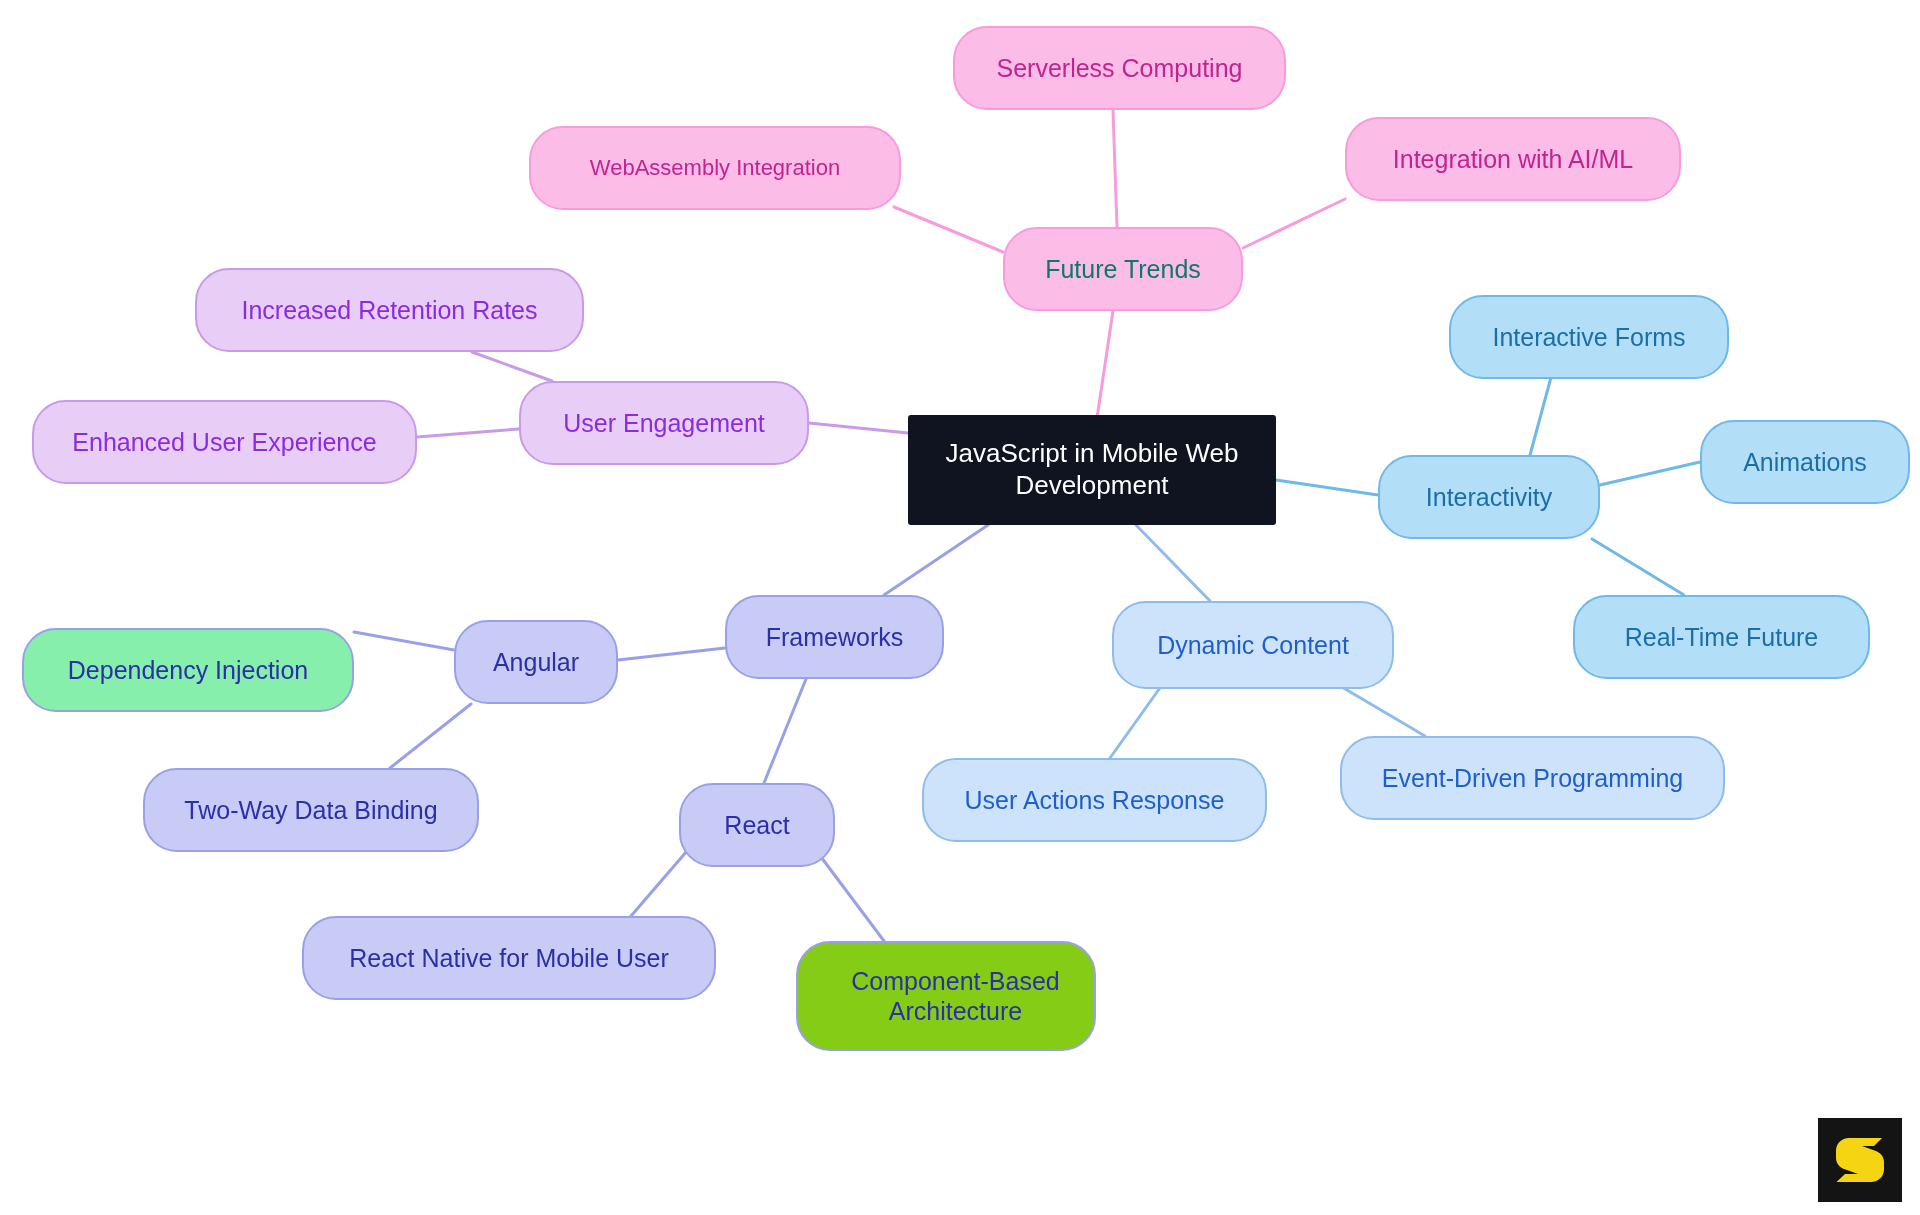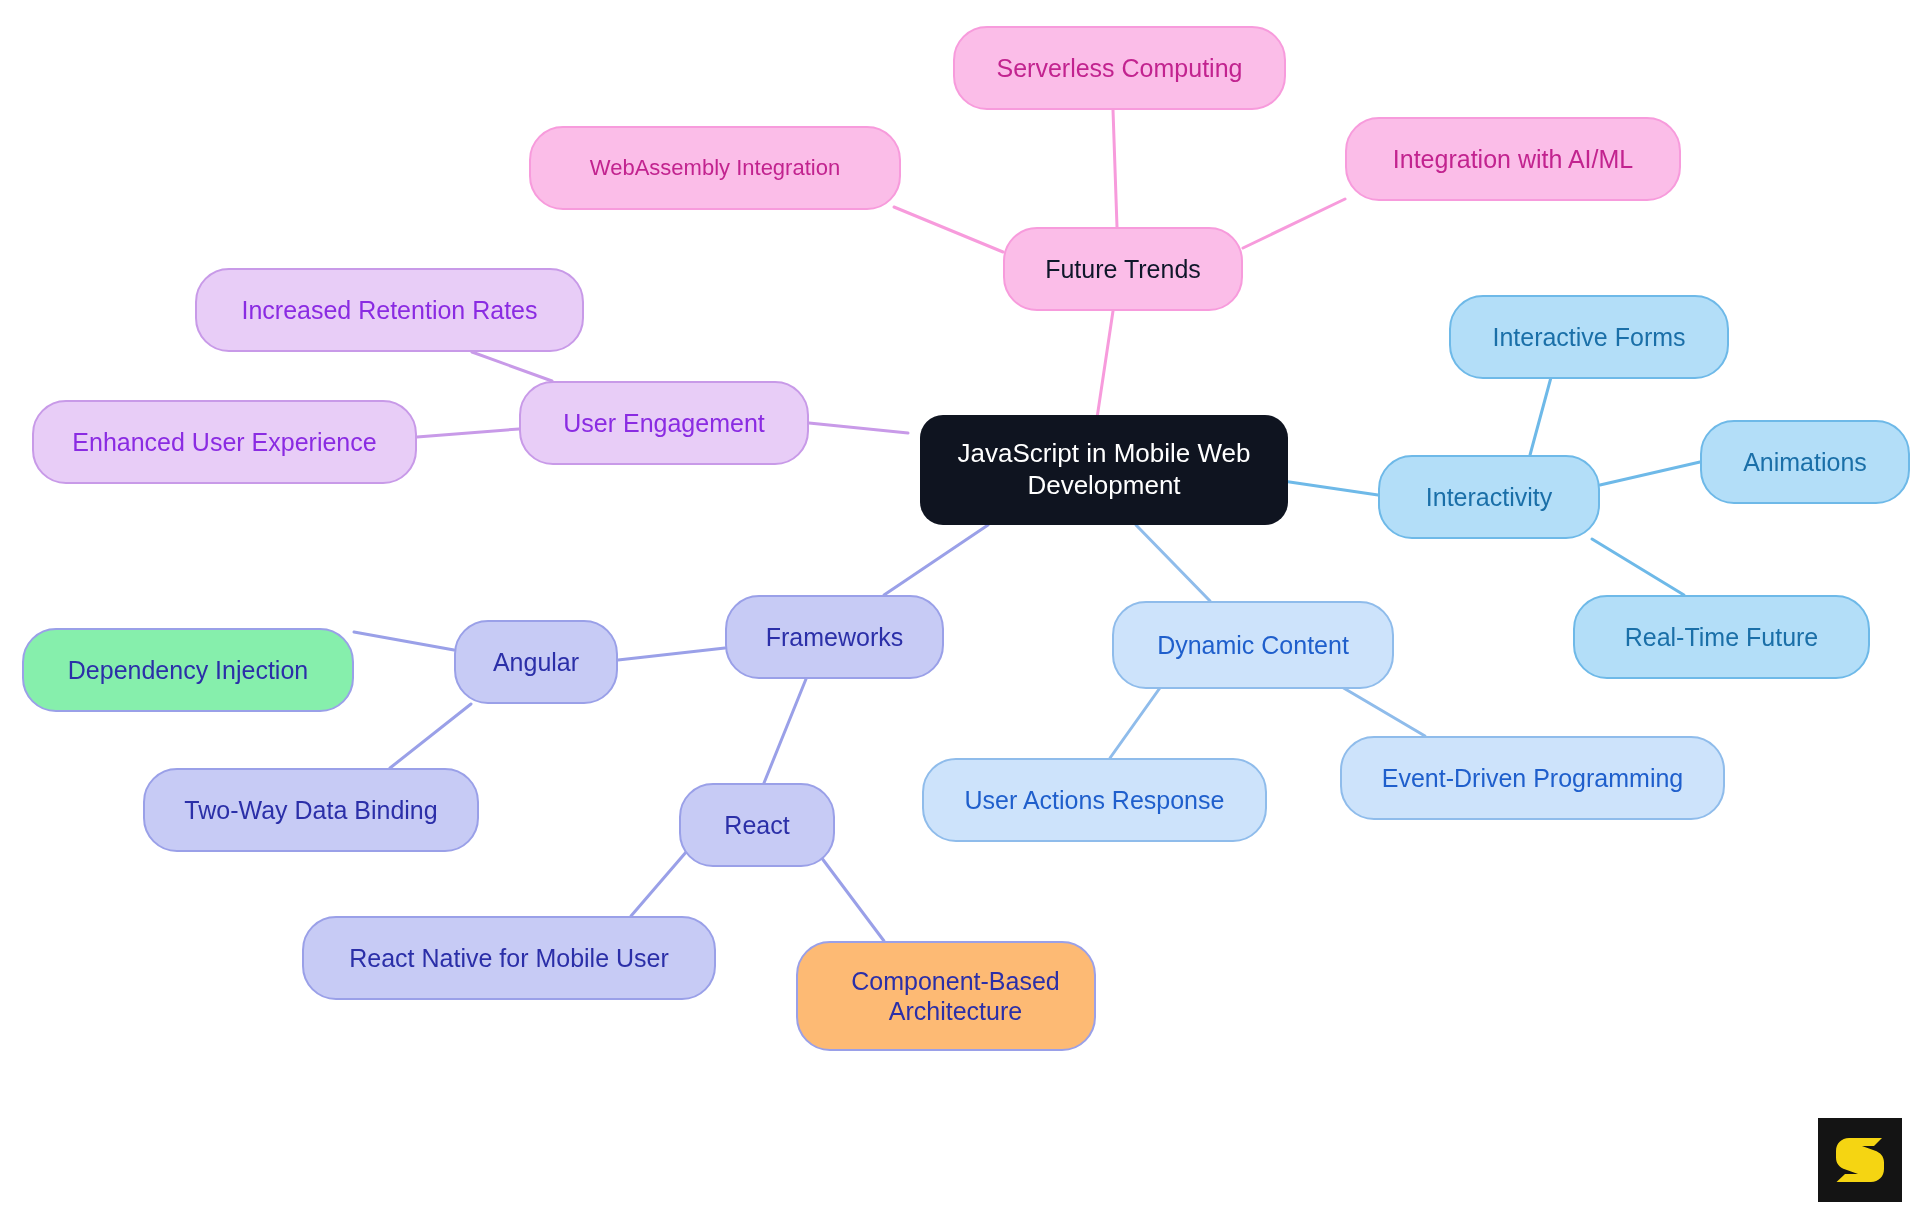--- a/index.html
+++ b/index.html
@@ -38,24 +38,23 @@
     text-align: center;
     border-radius: 34px;
     border-style: solid;
     border-width: 2px;
     line-height: 1.22;
     padding: 4px 14px;
     white-space: pre-line;
     z-index: 5;
   }
   .node.central {
-    border-radius: 23px;
+    border-radius: 3px;
     border-width: 0px;
     z-index: 8;
-    margin-left: 12px;
   }
   .logo-badge {
     position: absolute;
     display: flex;
     align-items: center;
     justify-content: center;
     z-index: 20;
   }
   .logo-badge svg { display: block; }
 </style>
@@ -83,41 +82,41 @@
       <line x1="725" y1="648" x2="618" y2="660" stroke="#9AA0E8" stroke-width="3" stroke-linecap="round"></line>
       <line x1="454" y1="650" x2="354" y2="632" stroke="#9AA0E8" stroke-width="3" stroke-linecap="round"></line>
       <line x1="471" y1="704" x2="390" y2="768" stroke="#9AA0E8" stroke-width="3" stroke-linecap="round"></line>
       <line x1="806" y1="679" x2="764" y2="783" stroke="#9AA0E8" stroke-width="3" stroke-linecap="round"></line>
       <line x1="687" y1="851" x2="631" y2="916" stroke="#9AA0E8" stroke-width="3" stroke-linecap="round"></line>
       <line x1="818" y1="853" x2="884" y2="941" stroke="#9AA0E8" stroke-width="3" stroke-linecap="round"></line>
     </svg>
 
   <div id="node-layer">
       <div class="node central" style="left: 908px; top: 415px; width: 368px; height: 110px; background: rgb(15, 20, 32); color: rgb(255, 255, 255); font-size: 26px; border: none;"><span>JavaScript in Mobile Web Development</span></div>
-      <div class="node" style="left: 1003px; top: 227px; width: 240px; height: 84px; background: rgb(251, 189, 232); color: #0f172a; font-size: 25px; border-color: rgb(247, 155, 220);"><span>Future Trends</span></div>
+      <div class="node" style="left: 1003px; top: 227px; width: 240px; height: 84px; background: rgb(251, 189, 232); color: #0f766e; font-size: 25px; border-color: rgb(247, 155, 220);"><span>Future Trends</span></div>
       <div class="node" style="left: 953px; top: 26px; width: 333px; height: 84px; background: rgb(251, 189, 232); color: rgb(194, 35, 143); font-size: 25px; border-color: rgb(247, 155, 220);"><span>Serverless Computing</span></div>
       <div class="node" style="left: 529px; top: 126px; width: 372px; height: 84px; background: rgb(251, 189, 232); color: rgb(194, 35, 143); font-size: 22px; border-color: rgb(247, 155, 220);"><span>WebAssembly Integration</span></div>
       <div class="node" style="left: 1345px; top: 117px; width: 336px; height: 84px; background: rgb(251, 189, 232); color: rgb(194, 35, 143); font-size: 25px; border-color: rgb(247, 155, 220);"><span>Integration with AI/ML</span></div>
       <div class="node" style="left: 519px; top: 381px; width: 290px; height: 84px; background: rgb(232, 205, 247); color: rgb(138, 43, 226); font-size: 25px; border-color: rgb(200, 154, 232);"><span>User Engagement</span></div>
       <div class="node" style="left: 195px; top: 268px; width: 389px; height: 84px; background: rgb(232, 205, 247); color: rgb(138, 43, 226); font-size: 25px; border-color: rgb(200, 154, 232);"><span>Increased Retention Rates</span></div>
       <div class="node" style="left: 32px; top: 400px; width: 385px; height: 84px; background: rgb(232, 205, 247); color: rgb(138, 43, 226); font-size: 25px; border-color: rgb(200, 154, 232);"><span>Enhanced User Experience</span></div>
       <div class="node" style="left: 1378px; top: 455px; width: 222px; height: 84px; background: rgb(179, 222, 248); color: rgb(26, 111, 168); font-size: 25px; border-color: rgb(110, 185, 232);"><span>Interactivity</span></div>
       <div class="node" style="left: 1449px; top: 295px; width: 280px; height: 84px; background: rgb(179, 222, 248); color: rgb(26, 111, 168); font-size: 25px; border-color: rgb(110, 185, 232);"><span>Interactive Forms</span></div>
       <div class="node" style="left: 1700px; top: 420px; width: 210px; height: 84px; background: rgb(179, 222, 248); color: rgb(26, 111, 168); font-size: 25px; border-color: rgb(110, 185, 232);"><span>Animations</span></div>
       <div class="node" style="left: 1573px; top: 595px; width: 297px; height: 84px; background: rgb(179, 222, 248); color: rgb(26, 111, 168); font-size: 25px; border-color: rgb(110, 185, 232);"><span>Real-Time Future</span></div>
       <div class="node" style="left: 1112px; top: 601px; width: 282px; height: 88px; background: rgb(205, 227, 251); color: rgb(31, 95, 204); font-size: 25px; border-color: rgb(143, 188, 235);"><span>Dynamic Content</span></div>
       <div class="node" style="left: 922px; top: 758px; width: 345px; height: 84px; background: rgb(205, 227, 251); color: rgb(31, 95, 204); font-size: 25px; border-color: rgb(143, 188, 235);"><span>User Actions Response</span></div>
       <div class="node" style="left: 1340px; top: 736px; width: 385px; height: 84px; background: rgb(205, 227, 251); color: rgb(31, 95, 204); font-size: 25px; border-color: rgb(143, 188, 235);"><span>Event-Driven Programming</span></div>
       <div class="node" style="left: 725px; top: 595px; width: 219px; height: 84px; background: rgb(199, 203, 245); color: rgb(43, 47, 168); font-size: 25px; border-color: rgb(154, 160, 232);"><span>Frameworks</span></div>
       <div class="node" style="left: 454px; top: 620px; width: 164px; height: 84px; background: rgb(199, 203, 245); color: rgb(43, 47, 168); font-size: 25px; border-color: rgb(154, 160, 232);"><span>Angular</span></div>
       <div class="node" style="left: 22px; top: 595px; width: 332px; height: 84px; background: #86efac; color: rgb(43, 47, 168); font-size: 25px; border-color: rgb(154, 160, 232); margin-top: 33px;"><span>Dependency Injection</span></div>
       <div class="node" style="left: 143px; top: 768px; width: 336px; height: 84px; background: rgb(199, 203, 245); color: rgb(43, 47, 168); font-size: 25px; border-color: rgb(154, 160, 232);"><span>Two-Way Data Binding</span></div>
       <div class="node" style="left: 679px; top: 783px; width: 156px; height: 84px; background: rgb(199, 203, 245); color: rgb(43, 47, 168); font-size: 25px; border-color: rgb(154, 160, 232);"><span>React</span></div>
       <div class="node" style="left: 302px; top: 916px; width: 414px; height: 84px; background: rgb(199, 203, 245); color: rgb(43, 47, 168); font-size: 25px; border-color: rgb(154, 160, 232);"><span>React Native for Mobile User</span></div>
-      <div class="node" style="left: 796px; top: 941px; width: 300px; height: 110px; background: #fdba74; color: rgb(43, 47, 168); font-size: 25px; border-color: rgb(154, 160, 232); padding-left: 33px;"><span>Component-Based
+      <div class="node" style="left: 796px; top: 941px; width: 300px; height: 110px; background: #84cc16; color: rgb(43, 47, 168); font-size: 25px; border-color: rgb(154, 160, 232); padding-left: 33px;"><span>Component-Based
 Architecture</span></div>
     </div>
 
   <div class="logo-badge" id="logo-badge" style="left: 1818px; top: 1118px; width: 84px; height: 84px;">
     <svg width="84" height="84" viewBox="0 0 84 84">
       <rect x="0" y="0" width="84" height="84" id="logo-bg" fill="#141414"></rect>
       <path id="logo-mark" d="M62 22 L30 22 C22.5 22 17.5 27 17.5 34 L17.5 40 C17.5 45 20.5 48.5 25.5 50.5 L45 57.5 L35.5 57.5 L22 57.5 L17.5 62 L17.5 62 Z" fill="#F5D512" opacity="0"></path>
       <g id="logo-glyph" fill="#F5D512">
         <path d="M64 20 L31 20 C23.5 20 18 25.5 18 33 L18 39.5 C18 45.5 21.5 49.5 27.5 51.5 L27.5 51.5 L40 56 L27.5 56 L27 56 L18.5 64 L53 64 C60.5 64 66 58.5 66 51 L66 44.5 C66 38.5 62.5 34.5 56.5 32.5 L44 28 L56 28 Z"></path>
       </g>

